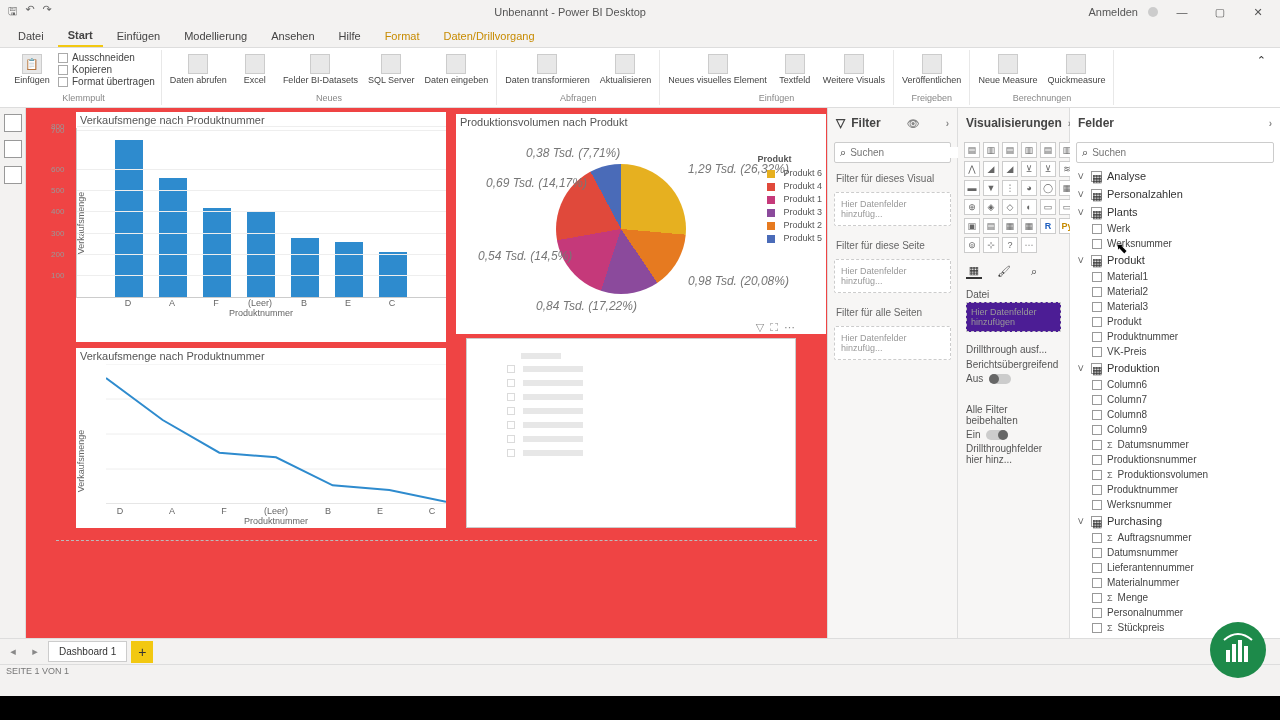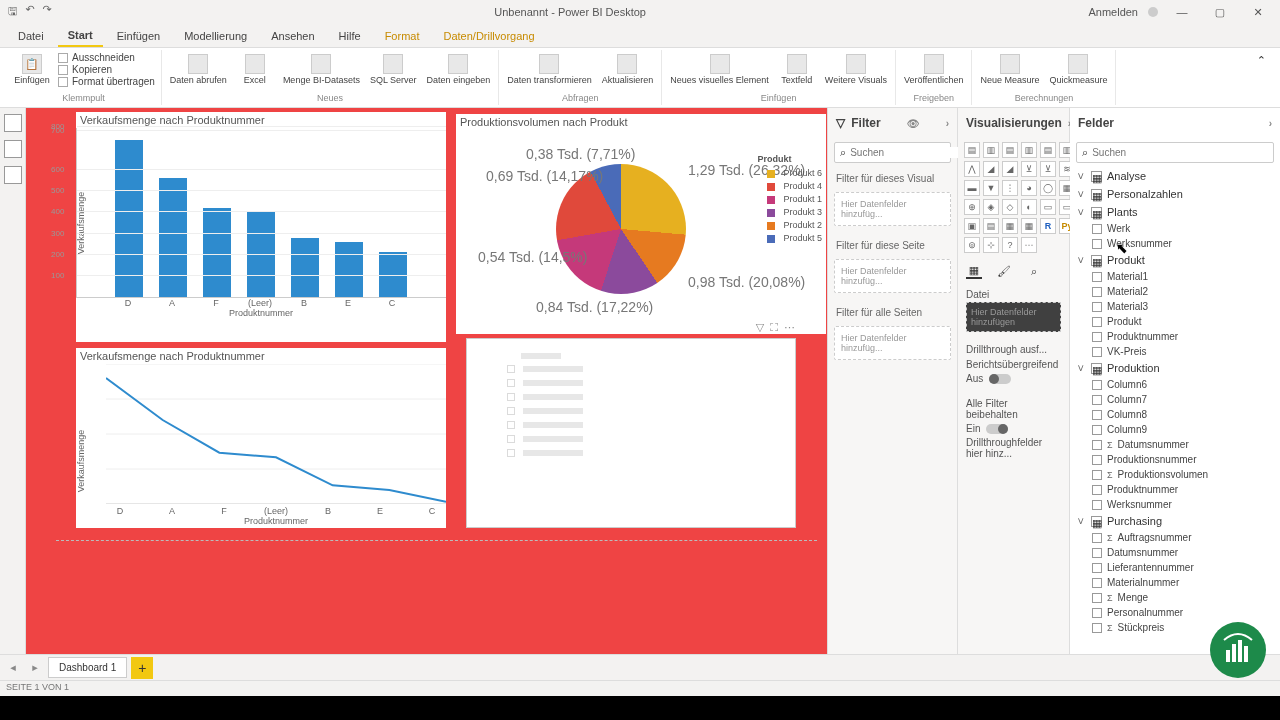--- a/index.html
+++ b/index.html
@@ -55,21 +55,21 @@
 .xaxis-title { text-align:center; font-size:9px; color:#666;}
 
 
 .piechart { left: 430px; top: 6px; width: 370px; height: 220px; }
 .pie { width: 130px; height: 130px; border-radius: 50%; position: absolute; left: 100px; top: 50px;
   background: conic-gradient(#e6b020 0deg 95deg, #e67a20 95deg 146deg, #8b4a9c 146deg 198deg, #c5397a 198deg 260deg, #e0493b 260deg 332deg, #4a6bb8 332deg 360deg);}
 .pie::after{content:'';}
 .legend { position:absolute; right:4px; top:40px; font-size:9px; color:#555;}
 .legend .li { display:flex; align-items:flex-end; gap:8px; margin-bottom:3px;padding-left:10px;}
 .legend .sw { width:8px; height:8px;}
-.pielbl { position:absolute; font-size:14px; color:#777;}
+.pielbl { position:absolute; font-size:12px; color:#777;font-style:italic;}
 
 
 .linechart { left: 50px; top: 240px; width: 370px; height: 180px; }
 .linesvg { width: 340px; height: 140px; }
 
 
 .placeholder { left: 440px; top: 230px; width: 330px; height: 190px; border: 1px solid #ccc; }
 .placeholder .bar-actions { position:absolute; top:-18px; right:0; display:flex; gap:6px; color:#888; font-size:11px;}
 .placeholder .plines { padding: 14px 40px; opacity:0.35;}
 .placeholder .pline { display:flex; gap:8px; margin-bottom:6px; align-items:center;}
@@ -88,21 +88,21 @@
 .fbox { margin: 2px 6px 8px; border:1px dashed #ccc; padding:6px; font-size:9px; color:#999; text-align:left; background:#fff; border-radius:2px;}
 
 
 .vizpane { width: 112px; background: #f7f6f5; border-right: 1px solid #ddd; display:flex; flex-direction:column; }
 .vizgrid { display:grid; grid-template-columns: repeat(6, 16px); gap:3px; padding: 4px 6px;}
 .vizgrid .vc { width:16px; height:16px; background:#fff; border:1px solid #ccc; cursor:pointer; display:flex;align-items:center;justify-content:center; font-size:9px; color:#666;}
 .vizopts { display:flex; gap:14px; padding: 6px 8px;}
 .vizopts .op { width:16px; height:16px; cursor:pointer; display:flex;align-items:center;justify-content:center;}
 .vizopts .op.active { border-bottom:2px solid #333;}
 .fieldwell { padding: 4px 8px; font-size:10px; color:#555;}
-.fieldwell .fbox2 { border:1px dashed #ccc; padding:4px; font-size:9px; color:#999; margin-top:2px; background:#404040;}
+.fieldwell .fbox2 { border:1px dashed #ccc; padding:4px; font-size:9px; color:#999; margin-top:2px; background:#4c1d95;}
 .toggles { padding: 4px 8px; font-size:10px; color:#555;}
 .toggle { display:flex; align-items:center; gap:6px; margin:3px 0;}
 .switch { width:22px; height:10px; background:#ccc; border-radius:5px; position:relative;}
 .switch::after { content:''; width:10px; height:10px; background:#666; border-radius:50%; position:absolute; left:0; top:0;}
 .switch.on::after { left:12px; }
 
 
 .fieldspane { width: 210px; background: #fff; display:flex; flex-direction:column; overflow:hidden;}
 .flist { overflow-y:auto; flex:1; padding-bottom: 40px;}
 .ftable { padding: 3px 8px; font-size:11px; color:#333; cursor:pointer; display:flex; align-items:center; gap:5px;}
@@ -110,21 +110,21 @@
 .ftable .tic { width:11px; height:11px; border:1px solid #999; background:#fff;}
 .ffield { padding: 2px 8px 2px 22px; font-size:10px; color:#444; display:flex; align-items:center; gap:5px; cursor:pointer;}
 .ffield .cb { width:10px; height:10px; border:1px solid #999;}
 .ffield .sigma { font-size:9px; color:#666;}
 
 
 .pagetabs { height: 26px; background: #f3f2f1; border-top: 1px solid #ddd; display:flex; align-items:center; padding: 0 4px; gap:4px;}
 .pagetabs .arr { width:18px; text-align:center; color:#888; cursor:pointer;}
 .pagetab { padding: 4px 10px; background:#fff; border:1px solid #ccc; font-size:10px; cursor:pointer;}
 .addpage { width:22px; height:22px; background:#f2c811; display:flex; align-items:center; justify-content:center; cursor:pointer; font-size:14px; color:#333;}
-.statusbar { height:16px; background:#f3f2f1; border-top:1px solid #ddd; font-size:9px; color:#777; padding: 1px 6px;}
+.statusbar { height:32px; background:#f3f2f1; border-top:1px solid #ddd; font-size:9px; color:#777; padding: 1px 6px;}
 
 .avatar-badge { position:fixed; right:14px; bottom:42px; width:56px; height:56px; border-radius:50%; background:#1d8a4a; display:flex; align-items:center; justify-content:center;}
 
 .cursor { position:absolute; pointer-events:none; z-index:100; font-size:14px; color:#000;}
 </style>
 </head>
 <body>
 
 <div class="app">
 
@@ -185,21 +185,21 @@
             <div class="ico"></div>
             <div class="lbl">Daten
 abrufen</div>
           </div>
         <div class="ribbtn">
             <div class="ico"></div>
             <div class="lbl">Excel</div>
           </div>
         <div class="ribbtn">
             <div class="ico"></div>
-            <div class="lbl">Menge
+            <div class="lbl">Felder
 BI-Datasets</div>
           </div>
         <div class="ribbtn">
             <div class="ico"></div>
             <div class="lbl">SQL
 Server</div>
           </div>
         <div class="ribbtn">
             <div class="ico"></div>
             <div class="lbl">Daten
@@ -327,21 +327,21 @@
       </div>
 
       <div class="viz piechart">
         <div class="vtitle">Produktionsvolumen nach Produkt</div>
         <div class="pie"></div>
         <div class="pielbl" style="left:70px; top:32px">0,38 Tsd. (7,71%)</div>
         <div class="pielbl" style="left:232px; top:48px">1,29 Tsd. (26,32%)</div>
         <div class="pielbl" style="left:232px; top:160px">0,98 Tsd. (20,08%)</div>
         <div class="pielbl" style="left:80px; top:185px">0,84 Tsd. (17,22%)</div>
         <div class="pielbl" style="left:22px; top:135px">0,54 Tsd. (14,5%)</div>
-        <div class="pielbl" style="left:30px; top:54px">0,69 Tsd. (14,17%)</div>
+        <div class="pielbl" style="left:30px; top:62px">0,69 Tsd. (14,17%)</div>
         <div class="legend">
           <div style="font-weight:600; margin-bottom:4px;">Produkt</div>
           <div id="pielegend">
               <div class="li">
                 <span class="sw" style="background:#e6b020"></span>
                 <span>Produkt 6</span>
               </div>
               <div class="li">
                 <span class="sw" style="background:#e0493b"></span>
                 <span>Produkt 4</span>
@@ -508,21 +508,21 @@
         <div>Datei</div>
         <div class="fbox2">Hier Datenfelder hinzufügen</div>
       </div>
       <div class="toggles">
         <div style="font-weight:400;margin-top:4px">Drillthrough ausf...</div>
         <div style="margin-top:4px">Berichtsübergreifend</div>
         <div class="toggle">
             <span>Aus</span>
             <div class="switch"></div>
           </div>
-        <div style="margin-top:14px">Alle Filter beibehalten</div>
+        <div style="margin-top:20px">Alle Filter beibehalten</div>
         <div class="toggle">
             <span>Ein</span>
             <div class="switch on"></div>
           </div>
         <div class="fbox2">Drillthroughfelder hier hinz...</div>
       </div>
     </div>
 
     <div class="fieldspane">
       <div class="pane-hd">

